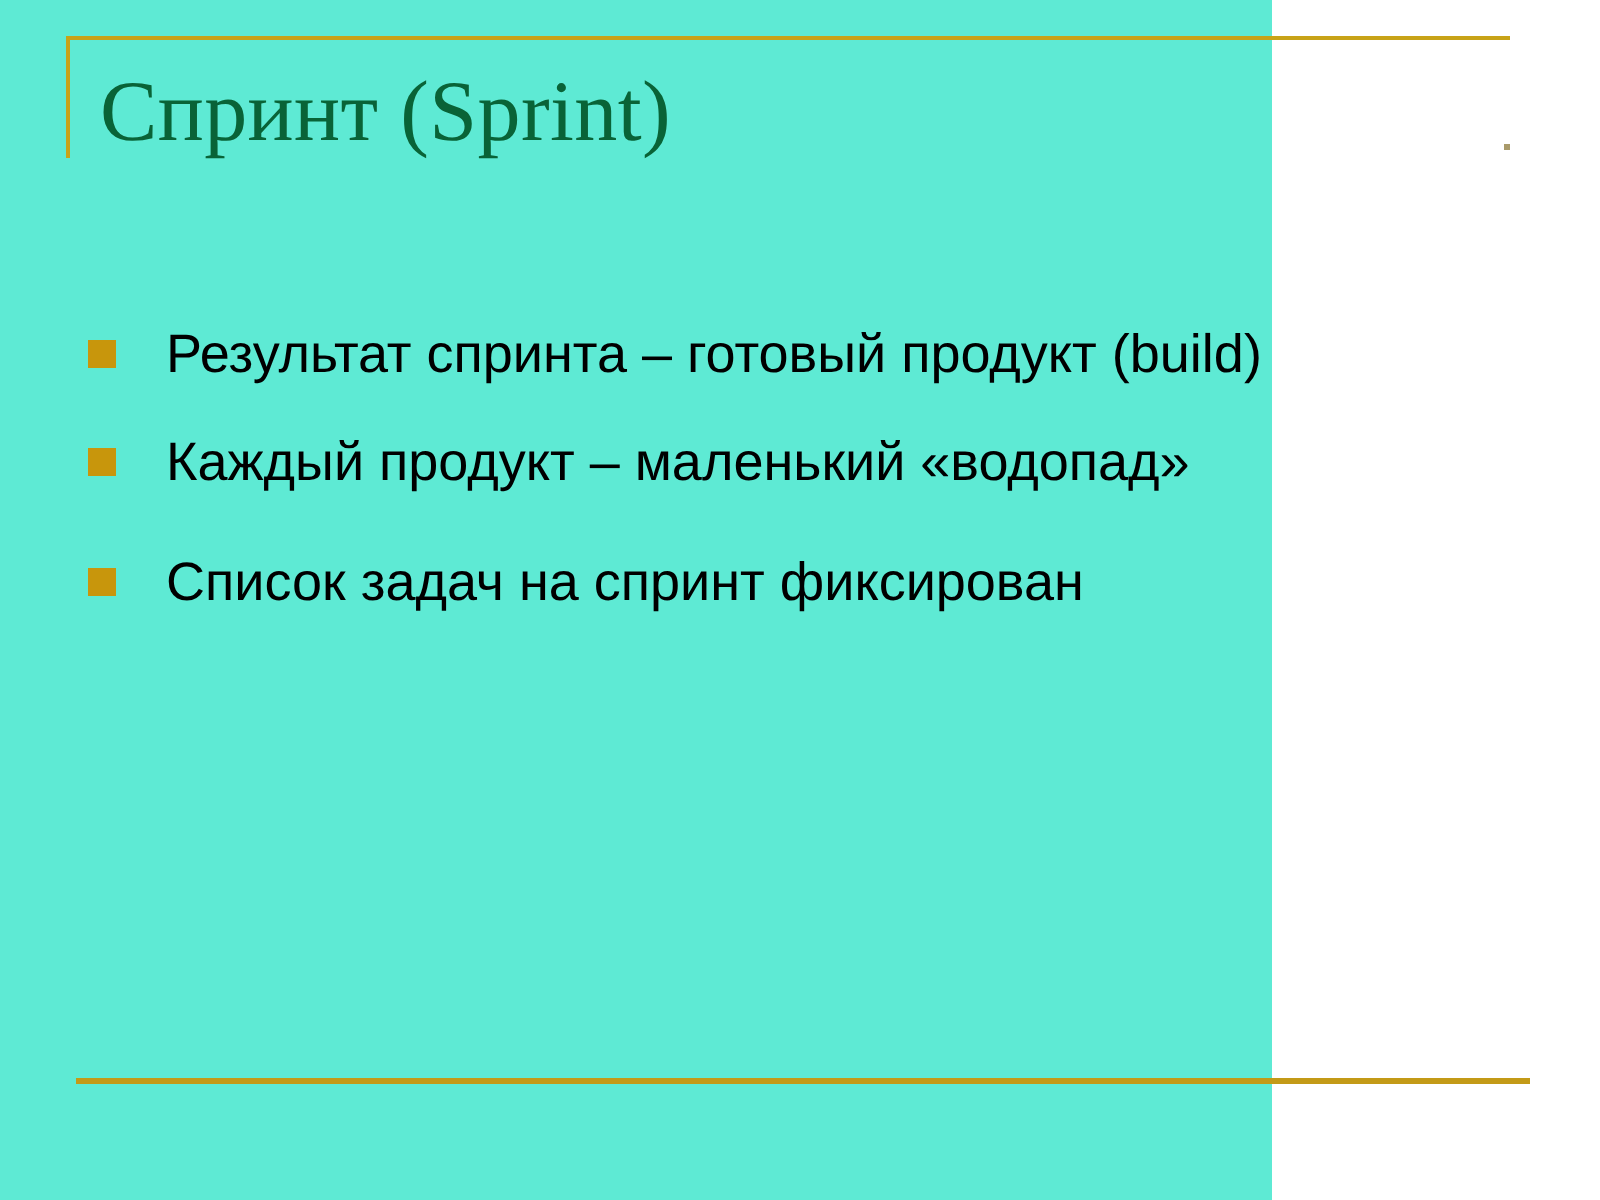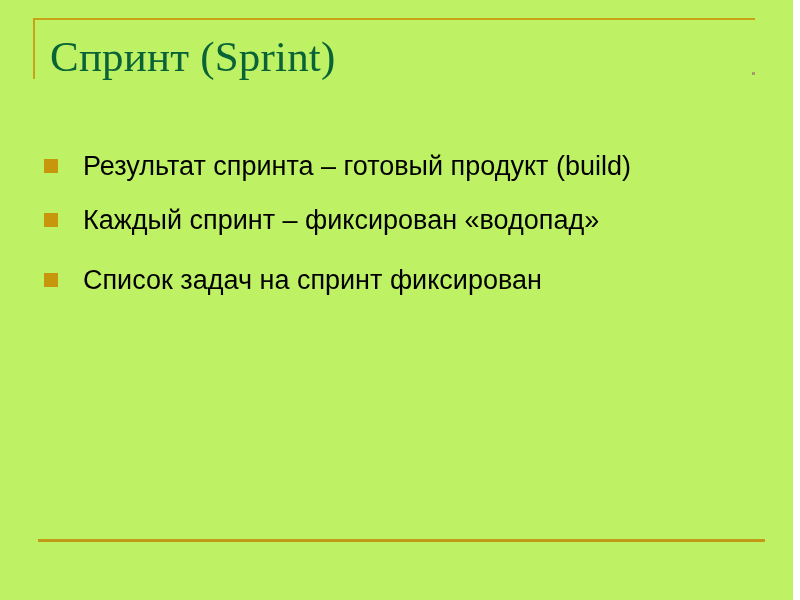--- a/index.html
+++ b/index.html
@@ -8,23 +8,23 @@
   }
   body {
     width: 800px;
     height: 600px;
     background: #ffffff;
     font-family: "Liberation Sans", sans-serif;
     overflow: hidden;
   }
   .slide {
     position: relative;
-    width: 793px;
+    width: 636px;
     height: 600px;
-    background: #bef264;
+    background: #5eead4;
   }
 
   
   .rule-top {
     position: absolute;
     left: 33px;
     top: 18px;
     width: 722px;
     height: 2px;
     background: #c8a318;
@@ -93,21 +93,21 @@
     top: 13px;
     width: 14px;
     height: 14px;
     background: #c8960c;
   }
   .bullet-text {
     display: block;
   }
   
   .w-1 { max-width: 690px; }
-  .w-2 { max-width: 620px; }
+  .w-2 { max-width: 620px; margin-top: 11px; }
   .w-3 { max-width: 700px; }
   .w-4 { max-width: 700px; }
   .w-5 { max-width: 700px; }
 </style>
 </head>
 <body>
 
 <div class="slide">
 
   <div class="rule-top"></div>
@@ -120,21 +120,21 @@
 
 
     <div class="bullet-item">
       <span class="bullet-marker"></span>
       <span class="bullet-text w-2">Результат спринта – готовый продукт (build)</span>
     </div>
 
 
     <div class="bullet-item">
       <span class="bullet-marker"></span>
-      <span class="bullet-text w-4">Каждый спринт – фиксирован «водопад»</span>
+      <span class="bullet-text w-4">Каждый продукт – маленький «водопад»</span>
     </div>
 
     <div class="bullet-item">
       <span class="bullet-marker"></span>
       <span class="bullet-text w-5">Список задач на спринт фиксирован</span>
     </div>
 
   </div>
 
   <div class="rule-bottom"></div>

